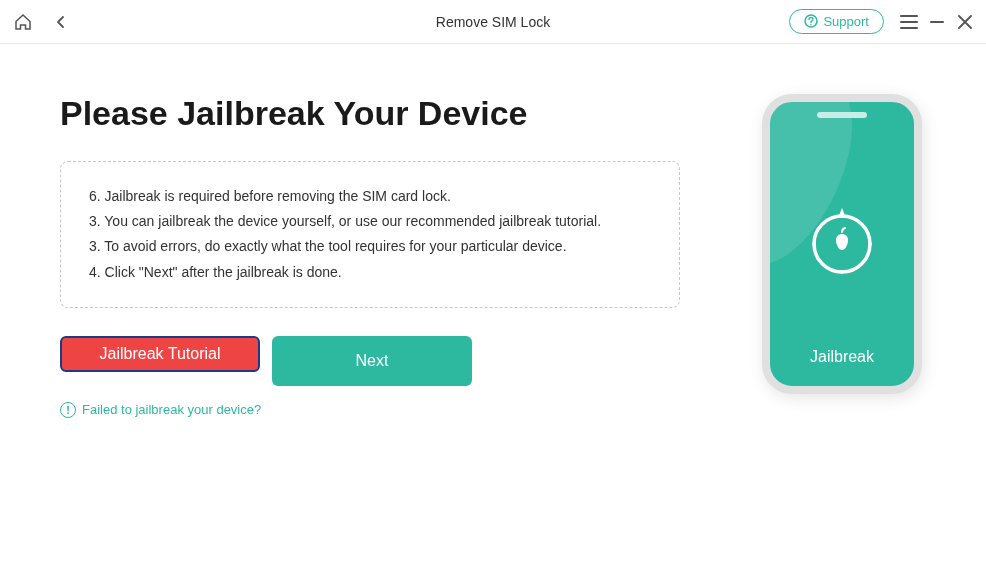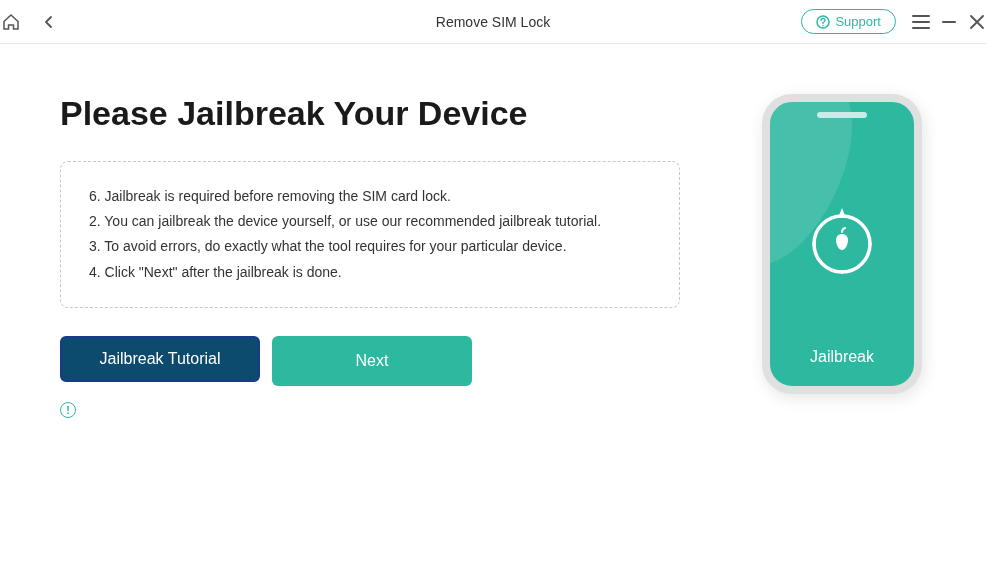--- a/index.html
+++ b/index.html
@@ -11,21 +11,21 @@
       overflow: hidden;
       position: relative;
     }
 
     
     .title-bar {
       display: flex;
       align-items: center;
       justify-content: space-between;
       height: 44px;
-      padding: 0 0;
+      padding: 0 12px;
       background: #fff;
       border-bottom: 1px solid #e8e8e8;
     }
     .title-bar-left {
       display: flex;
       align-items: center;
       gap: 16px;
     }
     .title-bar-center {
       position: absolute;
@@ -44,21 +44,20 @@
       width: 22px;
       height: 22px;
       display: flex;
       align-items: center;
       justify-content: center;
       color: #555;
       cursor: pointer;
     }
     .support-btn {
       display: flex;
-      align-items: center;
       gap: 5px;
       padding: 4px 14px;
       border: 1.5px solid #2db8a0;
       border-radius: 16px;
       color: #2db8a0;
       font-size: 13px;
       cursor: pointer;
       background: transparent;
     }
     .win-controls {
@@ -112,26 +111,26 @@
       line-height: 1.8;
     }
 
     .buttons-row {
       display: flex;
       gap: 12px;
       margin-bottom: 16px;
     }
 
     .btn-jailbreak {
-      background: #0c4a6e;
+      background: #ef4444;
       color: #fff;
       border: 2.5px solid #1a3a8a;
       border-radius: 6px;
       padding: 0 32px;
-      height: 46px;
+      height: 36px;
       font-size: 16px;
       font-weight: 500;
       cursor: pointer;
       min-width: 200px;
     }
 
     .btn-next {
       background: #2db8a0;
       color: #fff;
       border: none;
@@ -295,32 +294,33 @@
     </div>
   </div>
 </div>
 
 <div class="main-content">
   <div class="left-section">
     <h1 class="page-title">Please Jailbreak Your Device</h1>
 
     <div class="instructions-box">
       <div class="instruction-item">6. Jailbreak is required before removing the SIM card lock.</div>
-      <div class="instruction-item">2. You can jailbreak the device yourself, or use our recommended jailbreak tutorial.</div>
+      <div class="instruction-item">3. You can jailbreak the device yourself, or use our recommended jailbreak tutorial.</div>
       <div class="instruction-item">3. To avoid errors, do exactly what the tool requires for your particular device.</div>
       <div class="instruction-item">4. Click "Next" after the jailbreak is done.</div>
     </div>
 
     <div class="buttons-row">
       <button class="btn-jailbreak">Jailbreak Tutorial</button>
       <button class="btn-next">Next</button>
     </div>
 
     <div class="failed-link-row">
       <div class="info-circle">!</div>
+      <span>Failed to jailbreak your device?</span>
     </div>
   </div>
 
   <div class="right-section">
     <div class="phone-wrapper">
       <div class="phone-body">
         <div class="phone-notch"></div>
         <div class="jailbreak-icon">
           <svg class="jailbreak-svg" viewBox="0 0 80 80" fill="none" xmlns="http://www.w3.org/2000/svg">
 

